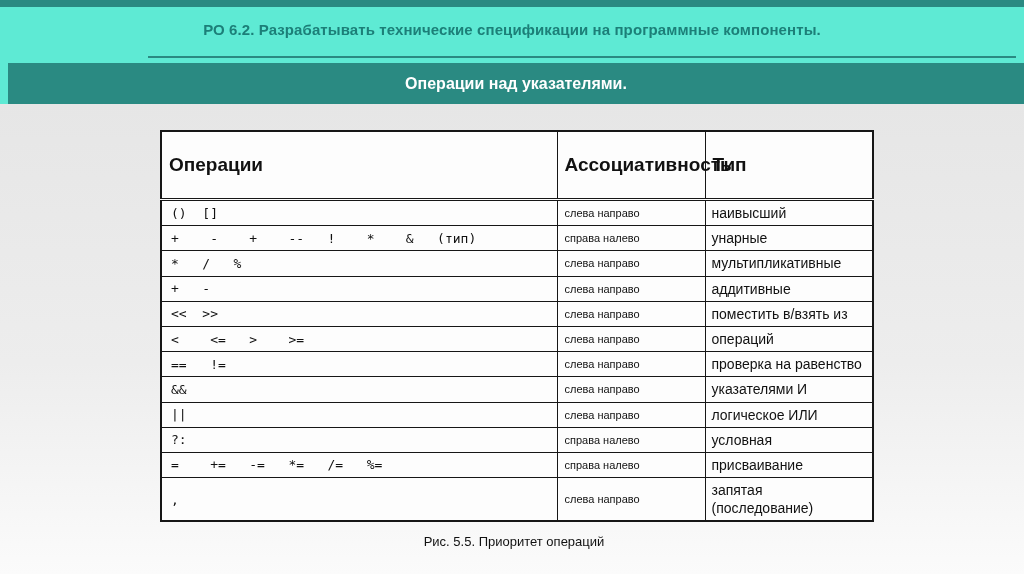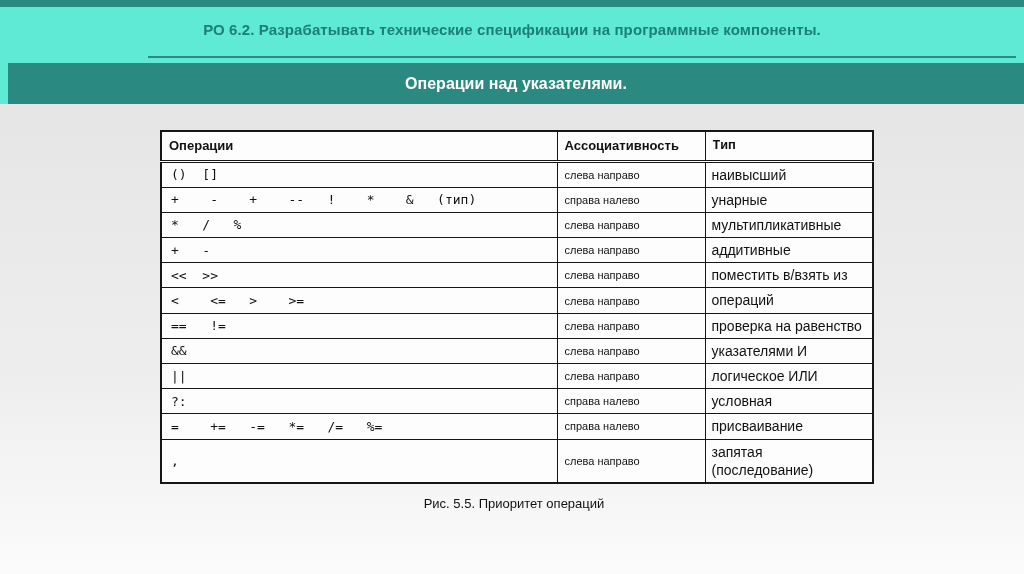--- a/index.html
+++ b/index.html
@@ -29,26 +29,26 @@
   }
 
   .figure { position:absolute; left:160px; top:26px; width:710px; }
 
   table.op-table {
     border-collapse:collapse; table-layout:fixed; width:708px;
     background:#fdfdfd; border:2px solid #161616; color:#111;
   }
   .op-table th, .op-table td { border:1px solid #161616; text-align:left; vertical-align:middle; }
   .op-table th {
-    font-size:13px; font-weight:bold; padding:6px 7px; height:30px;
+    font-size:19px; font-weight:bold; padding:22px 7px; height:30px;
     border-bottom:3px double #161616; background:#fdfdfd;
   }
   .col-ops   { width:396px; }
   .col-assoc { width:148px; }
-  .col-type  { width:168px;font-family:Liberation Mono, monospace; }
+  .col-type  { width:168px; }
 
   .ops-cell {
     font-family:"DejaVu Sans Mono", monospace;
     font-size:13px; white-space:pre; padding:4px 9px; height:25px;
   }
   .assoc-cell { font-size:11px; padding:3px 7px; height:25px; }
   .type-cell  { font-size:14px; padding:3px 6px; height:25px; line-height:1.3;margin-top:24px; }
 
   .caption { margin-top:12px; width:708px; text-align:center; font-size:13px; color:#111; }
   .caption-bold { font-weight:normal; }

